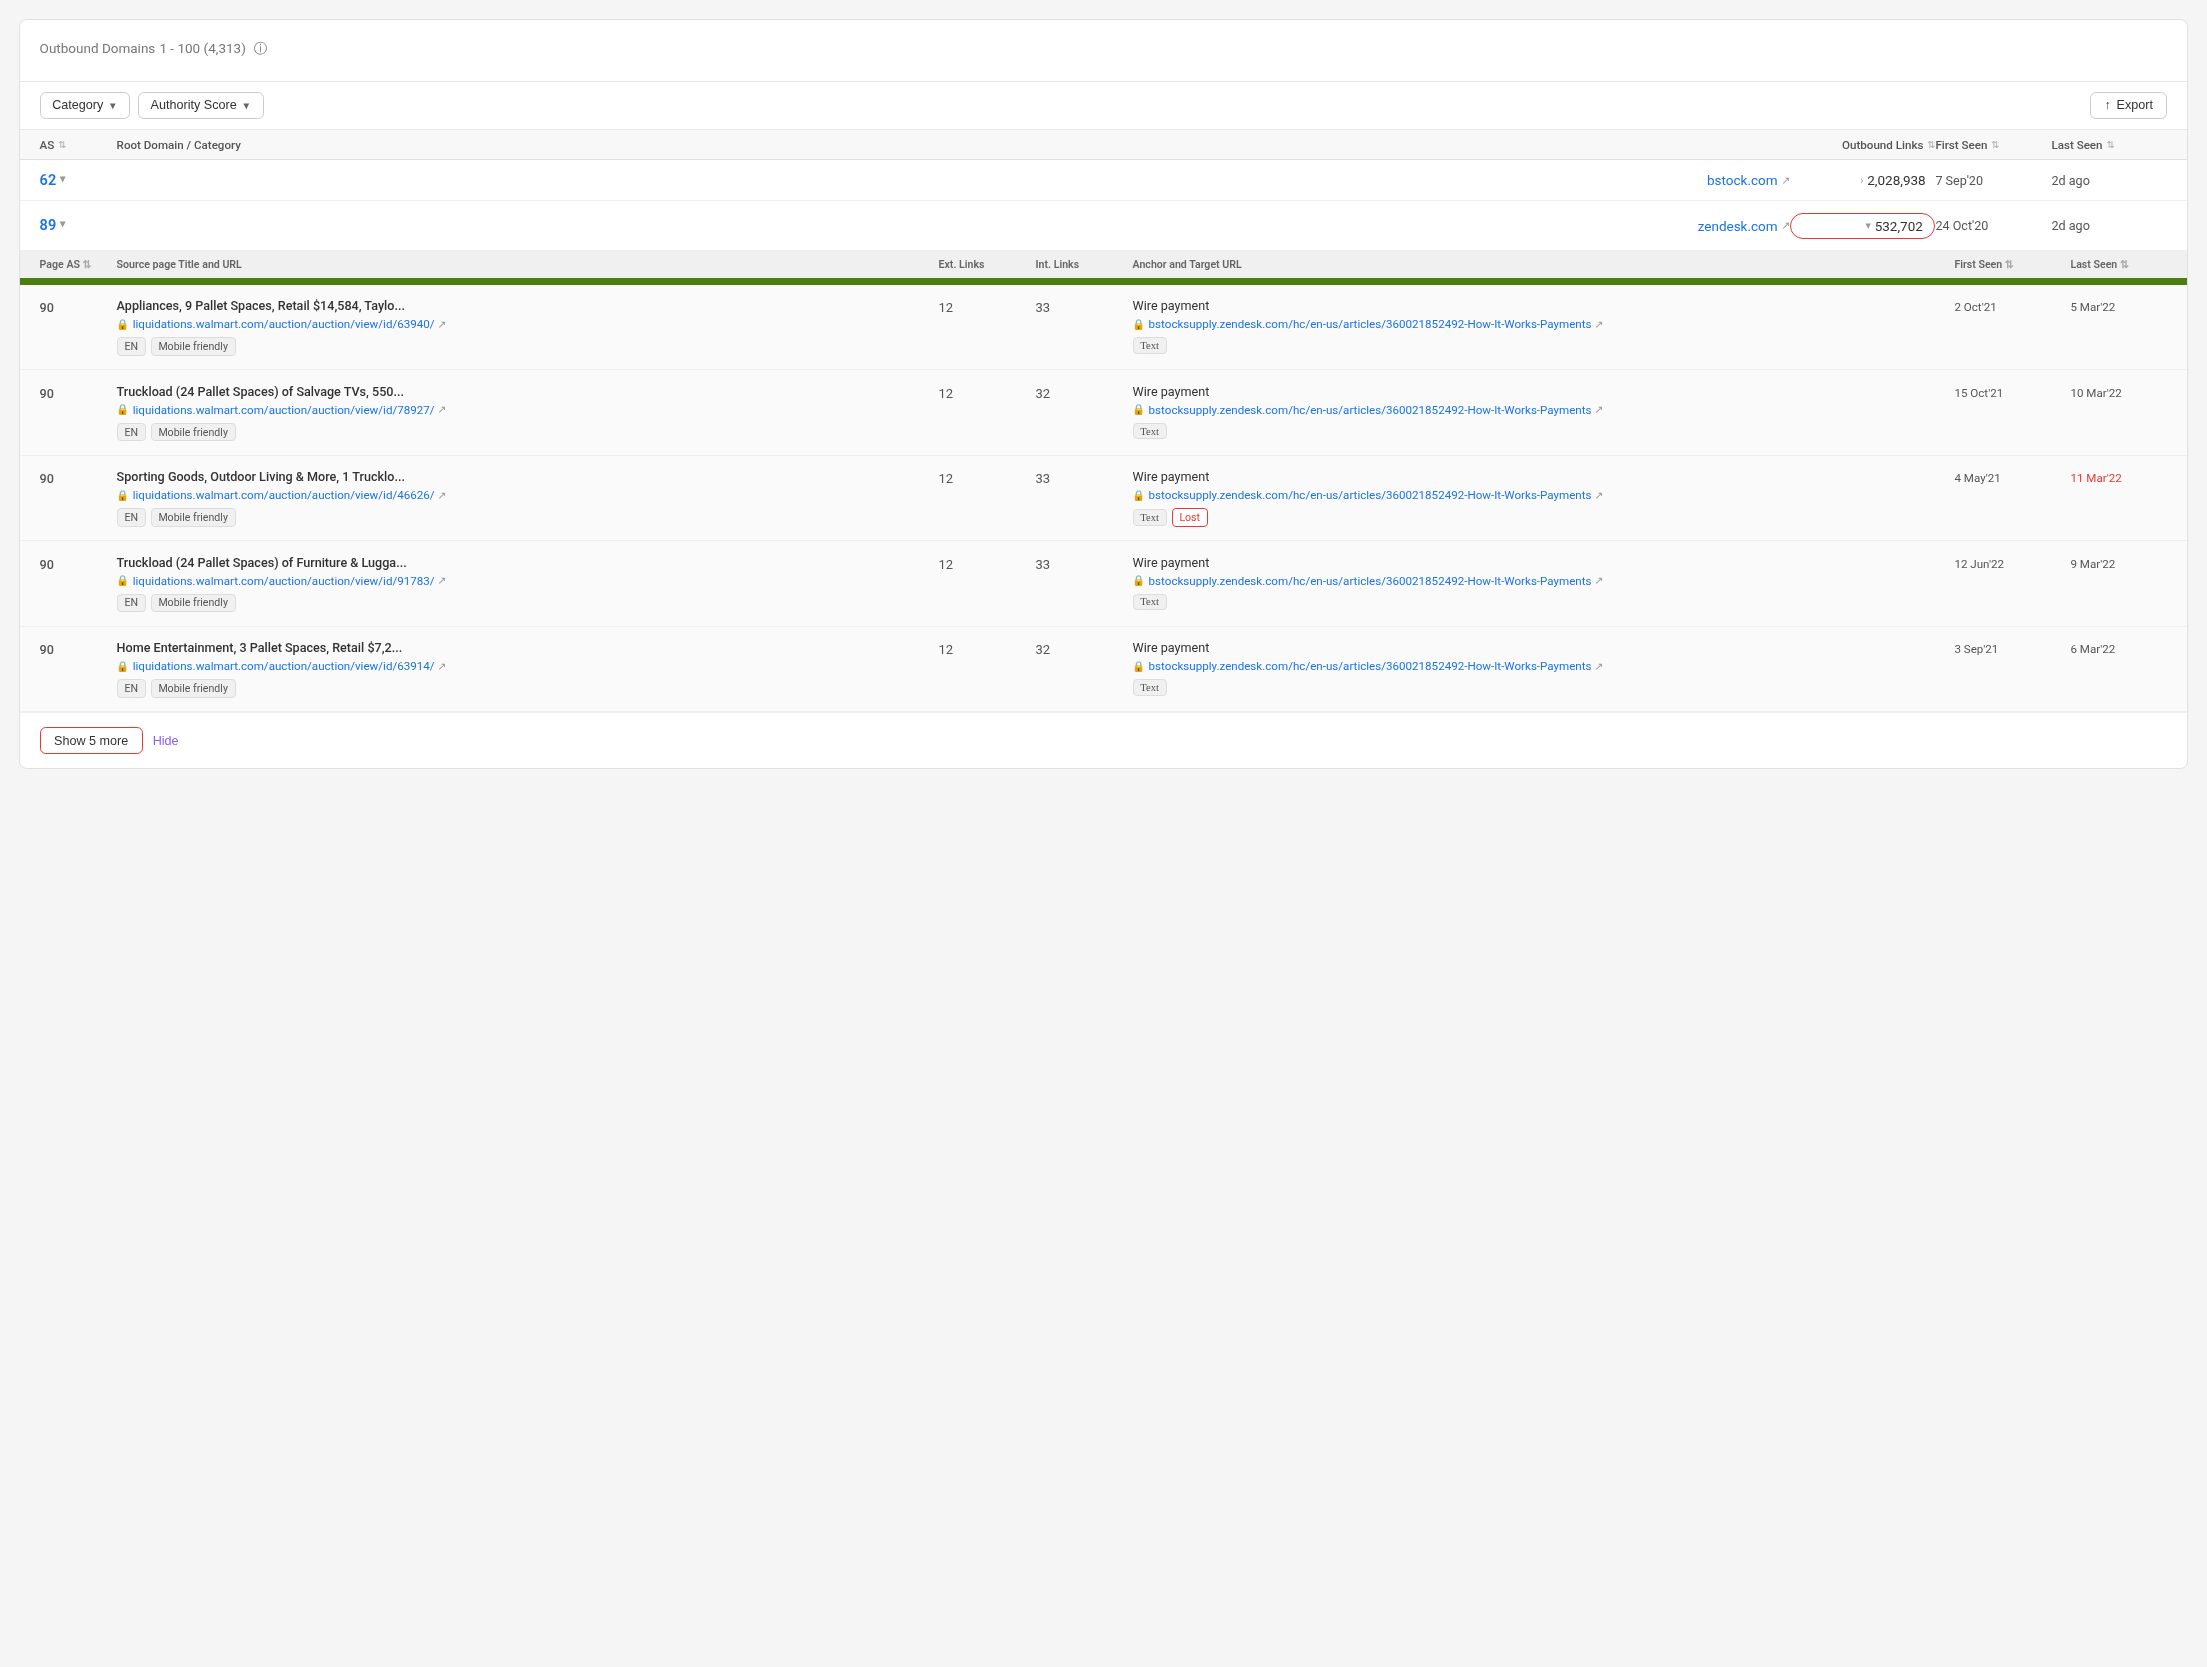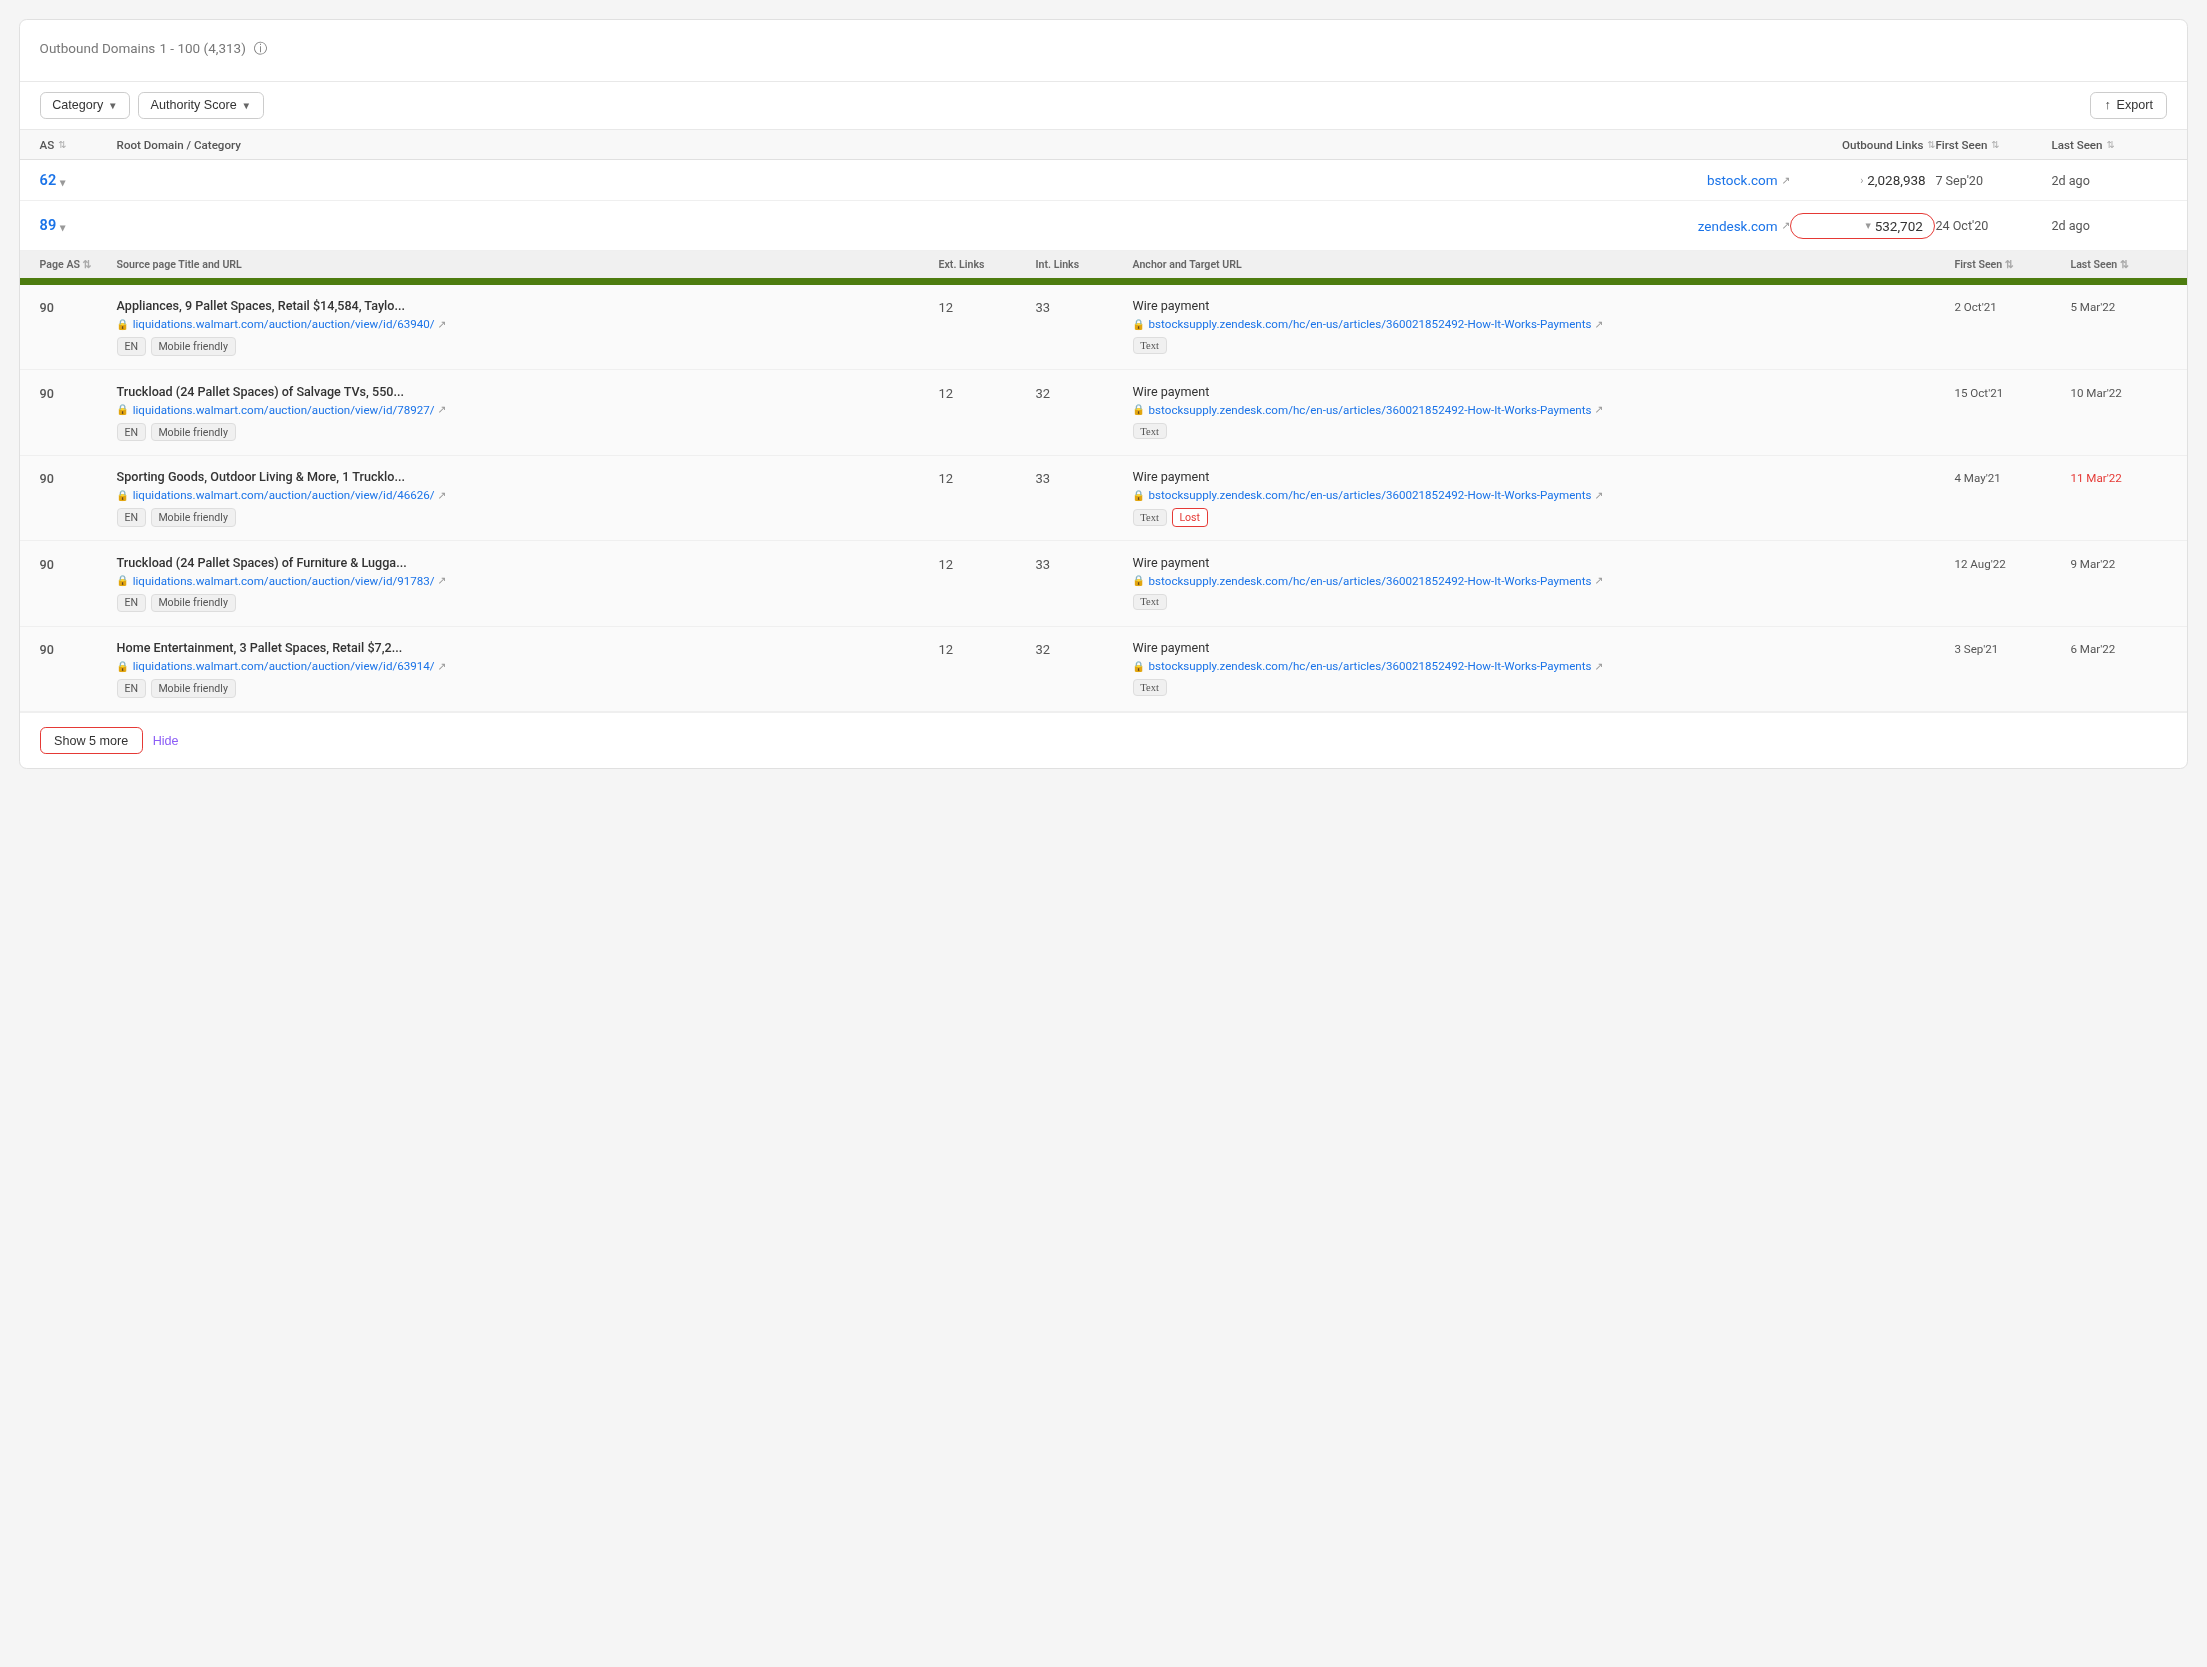--- a/index.html
+++ b/index.html
@@ -100,21 +100,21 @@
       border-bottom: 1px solid #efefef;
     }
     .domain-row-header {
       display: grid;
       grid-template-columns: 77px 1fr 145px 116px 116px;
       padding: 11.6px 19.3px;
       align-items: center;
     }
     .domain-score {
       display: flex;
-      align-items: flex-end;
+      align-items: flex-start;
       gap: 3.9px;
       color: #1a73e8;
       font-weight: 600;
       font-size: 14.5px;
     }
     .expand-icon { color: #999; font-size: 10.6px; cursor: pointer; }
     .domain-link {
       display: flex;
       align-items: center;
       gap: 3.9px;
@@ -506,21 +506,21 @@
           <div class="anchor-text">Wire payment</div>
           <div class="anchor-url">
             <span class="lock-icon">🔒</span>
             <a href="#">bstocksupply.zendesk.com/hc/en-us/articles/360021852492-How-It-Works-Payments</a>
             <span class="external-icon">↗</span>
           </div>
           <div class="anchor-badges">
                 <span class="badge-text">Text</span>
               </div>
         </div>
-        <div class="first-seen-col">12 Aug'22</div>
+        <div class="first-seen-col">12 Jun'22</div>
         <div class="last-seen-col ">9 Mar'22</div>
       </div>
           <div class="sub-row">
         <div class="page-score">90</div>
         <div class="page-info">
           <div class="page-title">Home Entertainment, 3 Pallet Spaces, Retail $7,2...</div>
           <div class="page-url">
             <span class="lock-icon">🔒</span>
             <a href="#">liquidations.walmart.com/auction/auction/view/id/63914/</a>
             <span class="external-icon">↗</span>

